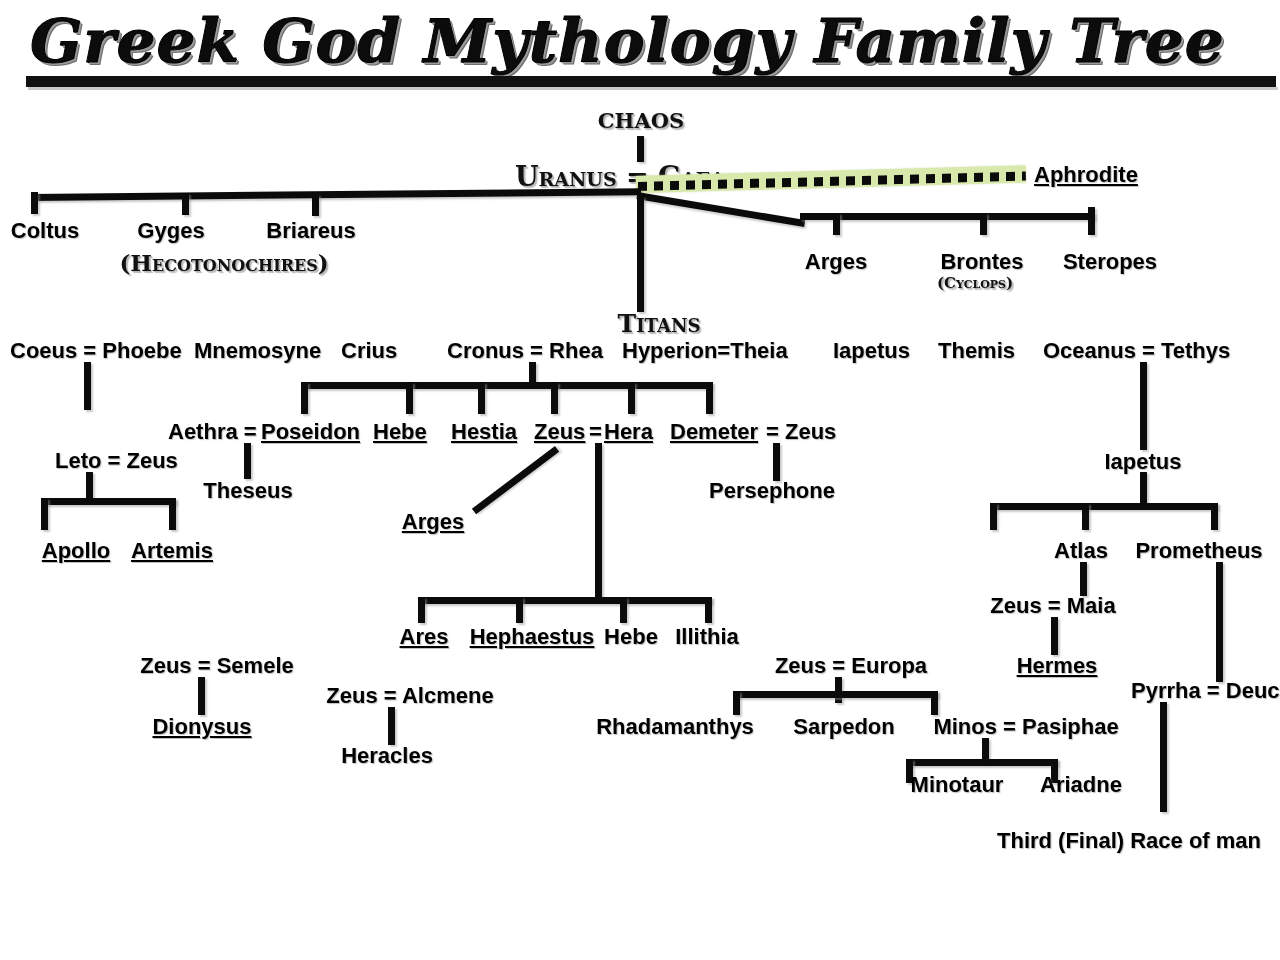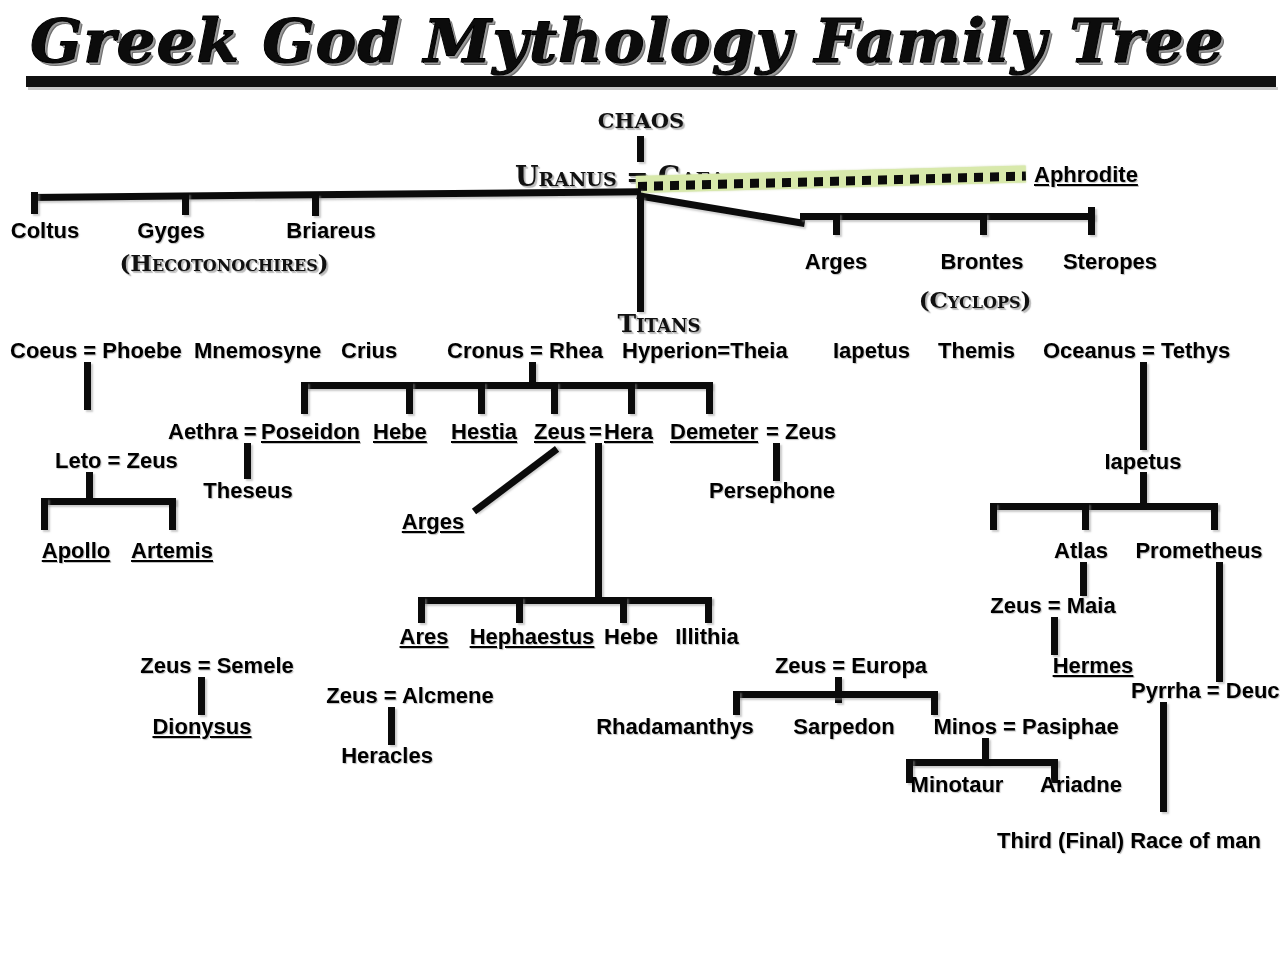--- a/index.html
+++ b/index.html
@@ -81,33 +81,33 @@
   <div class="dotline" style="left:638px;top:182px;width:388px;height:9px;transform:rotate(-1.55deg);transform-origin:left center;"></div>
   <div class="node" style="left:1034px;top:164px;"><u>Aphrodite</u></div>
 
   <div class="ln hln" style="left:31px;top:194px;width:610px;transform:rotate(-0.55deg);transform-origin:left center;"></div>
   <div class="ln vln" style="left:31px;top:192px;height:22px;"></div>
   <div class="ln vln" style="left:182px;top:193px;height:22px;"></div>
   <div class="ln vln" style="left:312px;top:194px;height:22px;"></div>
 
   <div class="node ctr" style="left:45px;top:220px;">Coltus</div>
   <div class="node ctr" style="left:171px;top:220px;">Gyges</div>
-  <div class="node ctr" style="left:311px;top:220px;margin-left:20px;">Briareus</div>
+  <div class="node ctr" style="left:311px;top:220px;">Briareus</div>
   <div class="deco ctr" style="left:224px;top:251px;font-size:23px;">(Hecotonochires)</div>
 
   <div class="diag" style="left:637px;top:192px;width:170px;transform:rotate(9.5deg);"></div>
   <div class="ln hln" style="left:800px;top:213px;width:295px;"></div>
   <div class="ln vln" style="left:833px;top:213px;height:22px;"></div>
   <div class="ln vln" style="left:980px;top:213px;height:22px;"></div>
   <div class="ln vln" style="left:1088px;top:207px;height:28px;"></div>
 
   <div class="node ctr" style="left:836px;top:251px;">Arges</div>
   <div class="node ctr" style="left:982px;top:251px;">Brontes</div>
   <div class="node ctr" style="left:1110px;top:251px;">Steropes</div>
-  <div class="deco ctr" style="left:975px;top:288px;font-size:23px;">(Cyclops)</div>
+  <div class="deco ctr" style="left:975px;top:276px;font-size:15px;">(Cyclops)</div>
 
   <div class="ln vln" style="left:637px;top:196px;height:116px;"></div>
   <div class="deco ctr" style="left:659px;top:311px;font-size:25px;">Titans</div>
 
   <div class="node" style="left:10px;top:340px;">Coeus = Phoebe</div>
   <div class="node" style="left:194px;top:340px;">Mnemosyne</div>
   <div class="node" style="left:341px;top:340px;">Crius</div>
   <div class="node" style="left:447px;top:340px;">Cronus = Rhea</div>
   <div class="node" style="left:622px;top:340px;">Hyperion=Theia</div>
   <div class="node" style="left:833px;top:340px;">Iapetus</div>
@@ -172,21 +172,21 @@
   <div class="ln vln" style="left:990px;top:503px;height:27px;"></div>
   <div class="ln vln" style="left:1082px;top:503px;height:27px;"></div>
   <div class="ln vln" style="left:1211px;top:503px;height:27px;"></div>
 
   <div class="node ctr" style="left:1081px;top:540px;">Atlas</div>
   <div class="node ctr" style="left:1199px;top:540px;">Prometheus</div>
 
   <div class="ln vln" style="left:1080px;top:562px;height:34px;"></div>
   <div class="node ctr" style="left:1053px;top:595px;">Zeus = Maia</div>
   <div class="ln vln" style="left:1051px;top:617px;height:38px;"></div>
-  <div class="node ctr" style="left:1057px;top:655px;margin-left:36px;"><u>Hermes</u></div>
+  <div class="node ctr" style="left:1057px;top:655px;"><u>Hermes</u></div>
 
   <div class="ln vln" style="left:1216px;top:562px;height:120px;"></div>
   <div class="node" style="left:1092px;top:680px;margin-left:39px;">Pyrrha = Deucalion</div>
   <div class="ln vln" style="left:1160px;top:702px;height:110px;"></div>
   <div class="node" style="left:997px;top:830px;">Third (Final) Race of man</div>
 
   <div class="node ctr" style="left:217px;top:655px;">Zeus = Semele</div>
   <div class="ln vln" style="left:198px;top:677px;height:38px;"></div>
   <div class="node ctr" style="left:202px;top:716px;"><u>Dionysus</u></div>
 

